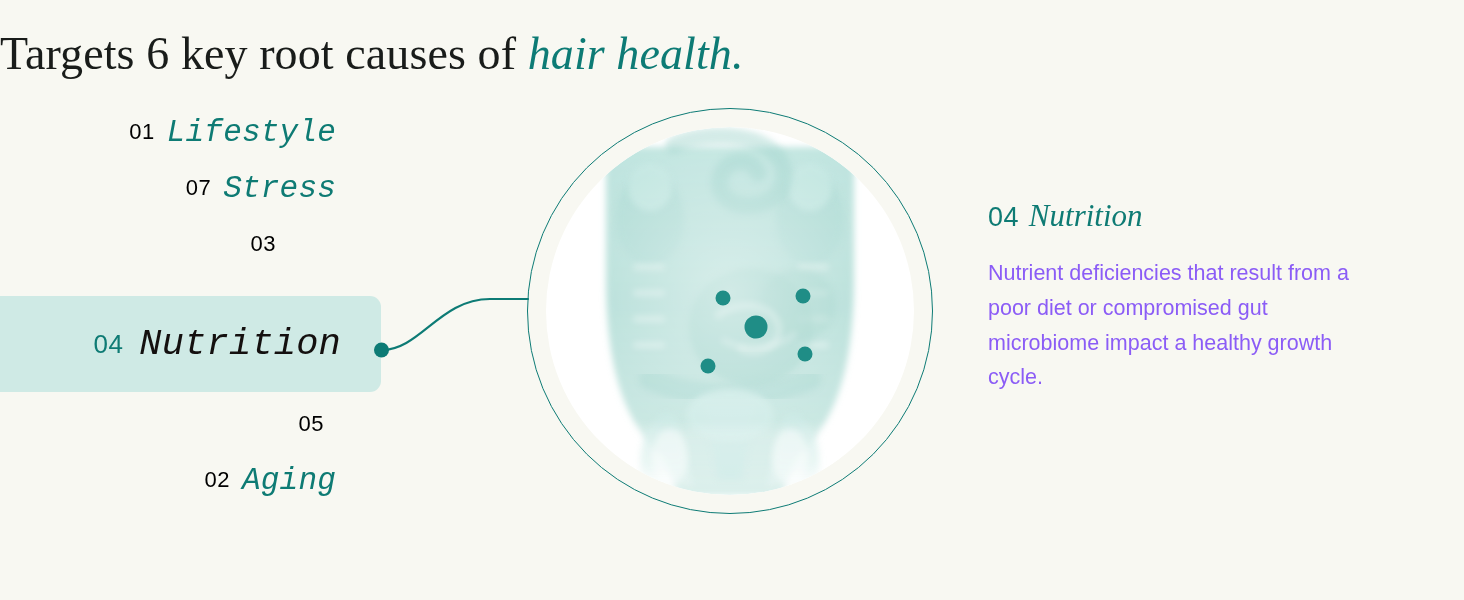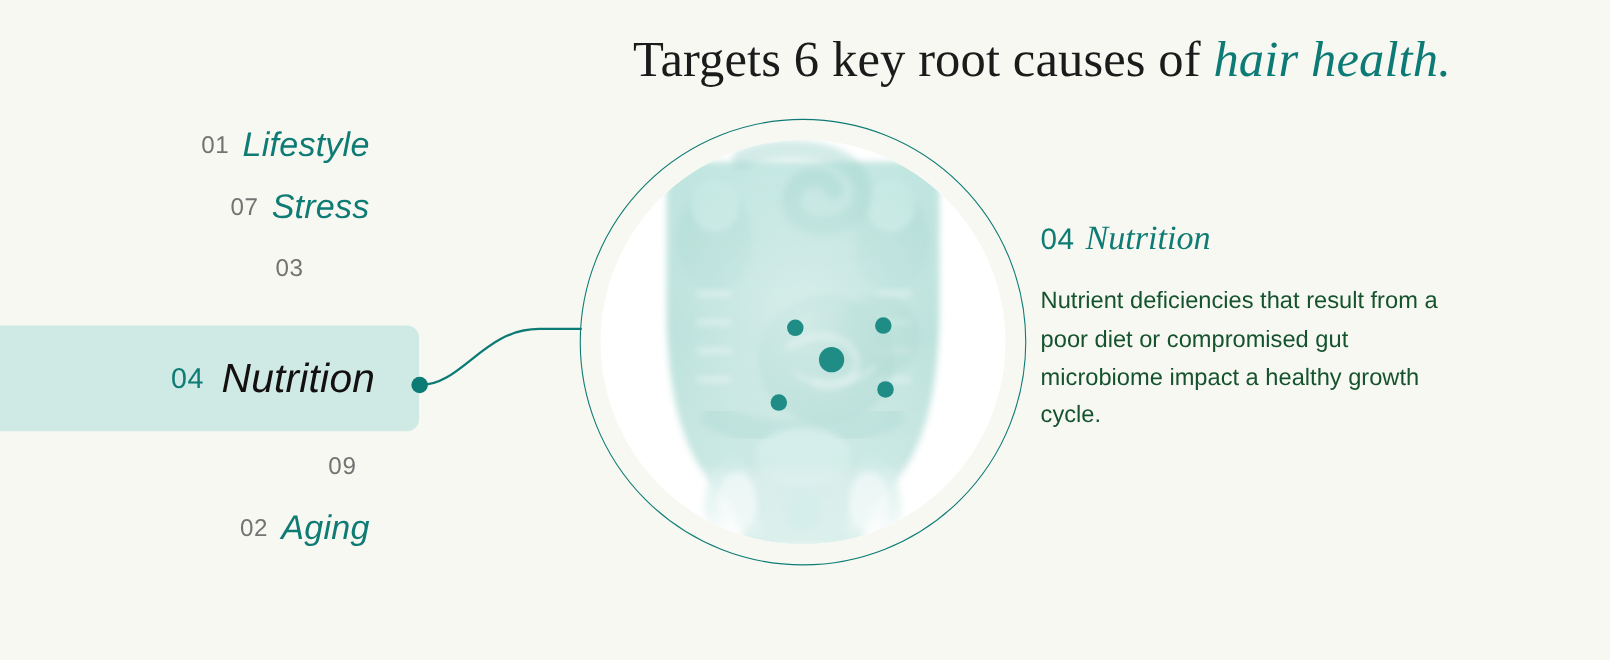--- a/index.html
+++ b/index.html
@@ -21,21 +21,21 @@
     background: #f8f8f2;
     overflow: hidden;
   }
 
   
   .headline {
     position: absolute;
     left: 0;
     top: 28px;
     width: 1319px;
-    text-align: right;
+    text-align: left;
     font-family: "Liberation Serif", "DejaVu Serif", serif;
     font-size: 46px;
     line-height: 1.15;
     color: #191c1a;
     letter-spacing: 0.1px;
     white-space: nowrap;
   }
   .headline .accent {
     font-style: italic;
     color: #0d7b75;
@@ -56,26 +56,26 @@
     display: flex;
     align-items: center;
     justify-content: flex-end;
     padding-right: 22px;
     box-sizing: border-box;
     white-space: nowrap;
   }
   .cause-num {
     font-family: "Liberation Sans", sans-serif;
     font-size: 22px;
-    color: #737373;
+    color: #000000;
     letter-spacing: 0.5px;
     margin-right: 12px;
   }
   .cause-label {
-    font-family: Liberation Sans, sans-serif;
+    font-family: Liberation Mono, monospace;
     font-style: italic;
     font-size: 31px;
     color: #0e7b74;
     letter-spacing: 0.2px;
   }
 
   
   .row-0 { top: 0px;   padding-right: 22px; }
   .row-1 { top: 56px;  padding-right: 22px; }
   .row-2 { top: 112px; padding-right: 22px; }
@@ -173,21 +173,21 @@
     position: absolute;
     left: 0;
     top: 0;
     width: 368px;
     height: 368px;
   }
 
   
   .detail {
     position: absolute;
-    left: 946px;
+    left: 988px;
     top: 198px;
     width: 400px;
   }
   .detail-heading {
     white-space: nowrap;
     margin-bottom: 22px;
   }
   .detail-num {
     font-family: "Liberation Sans", sans-serif;
     font-size: 27px;
@@ -198,21 +198,21 @@
     font-family: "Liberation Serif", "DejaVu Serif", serif;
     font-style: italic;
     font-size: 31px;
     color: #0e7b74;
     margin-left: 10px;
   }
   .detail-body {
     font-family: "Liberation Sans", sans-serif;
     font-size: 21.5px;
     line-height: 1.62;
-    color: #14532d;
+    color: #8b5cf6;
     width: 392px;
   }
 </style>
 </head>
 <body>
 
 <div class="stage">
 
   <div class="headline">
     <span>Targets 6 key root causes of </span><span class="accent">hair health.</span>
@@ -233,21 +233,21 @@
     <div class="cause-row row-2">
       <span class="cause-num">03</span>
     </div>
 
     <div class="cause-row-active">
       <span class="cause-num">04</span>
       <span class="cause-label">Nutrition</span>
     </div>
 
     <div class="cause-row row-4">
-      <span class="cause-num">09</span>
+      <span class="cause-num">05</span>
     </div>
 
     <div class="cause-row row-5">
       <span class="cause-num">02</span>
       <span class="cause-label">Aging</span>
     </div>
 
   </div>
 
   <svg class="connector" viewBox="0 0 190 110">

